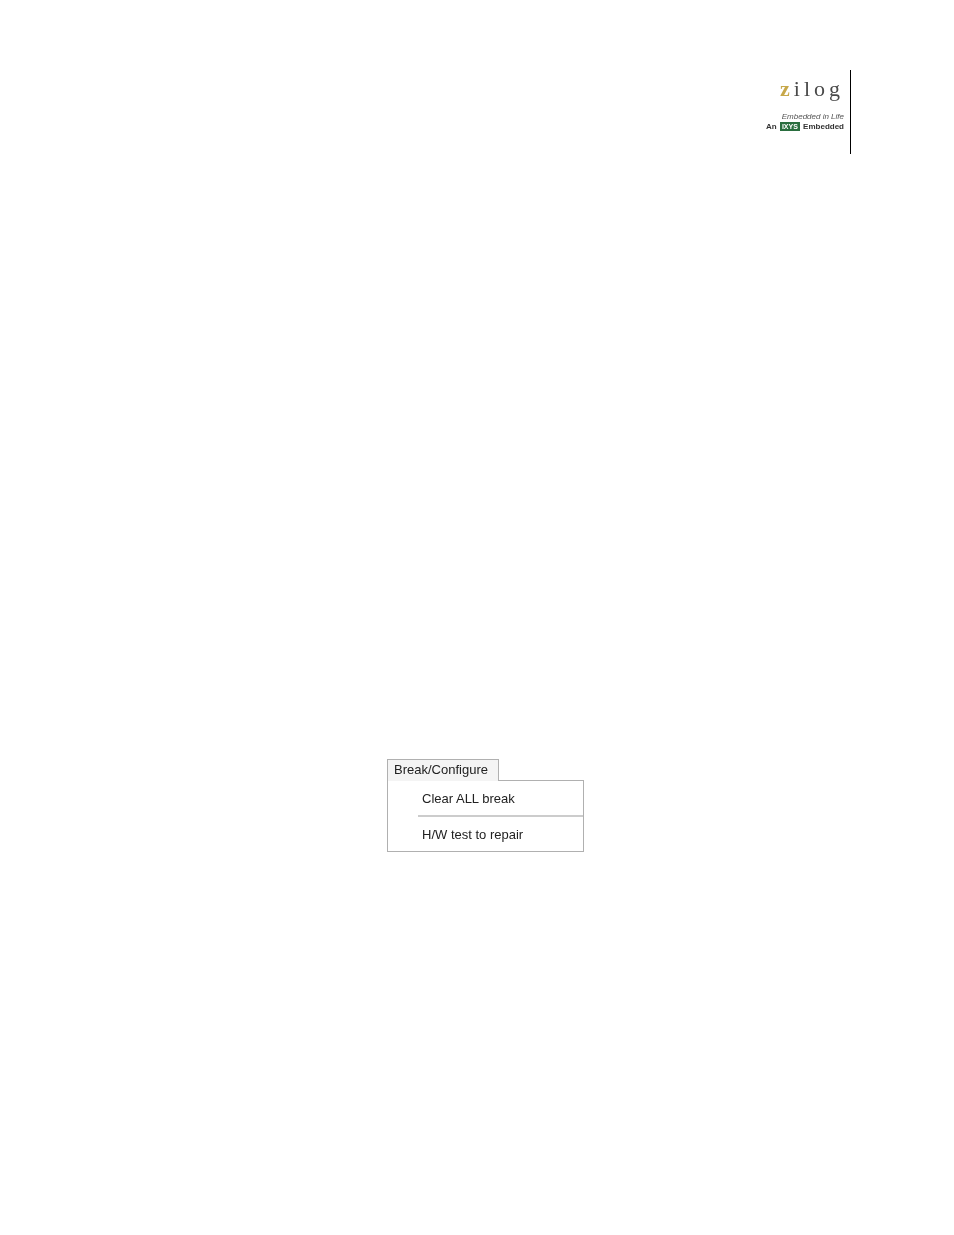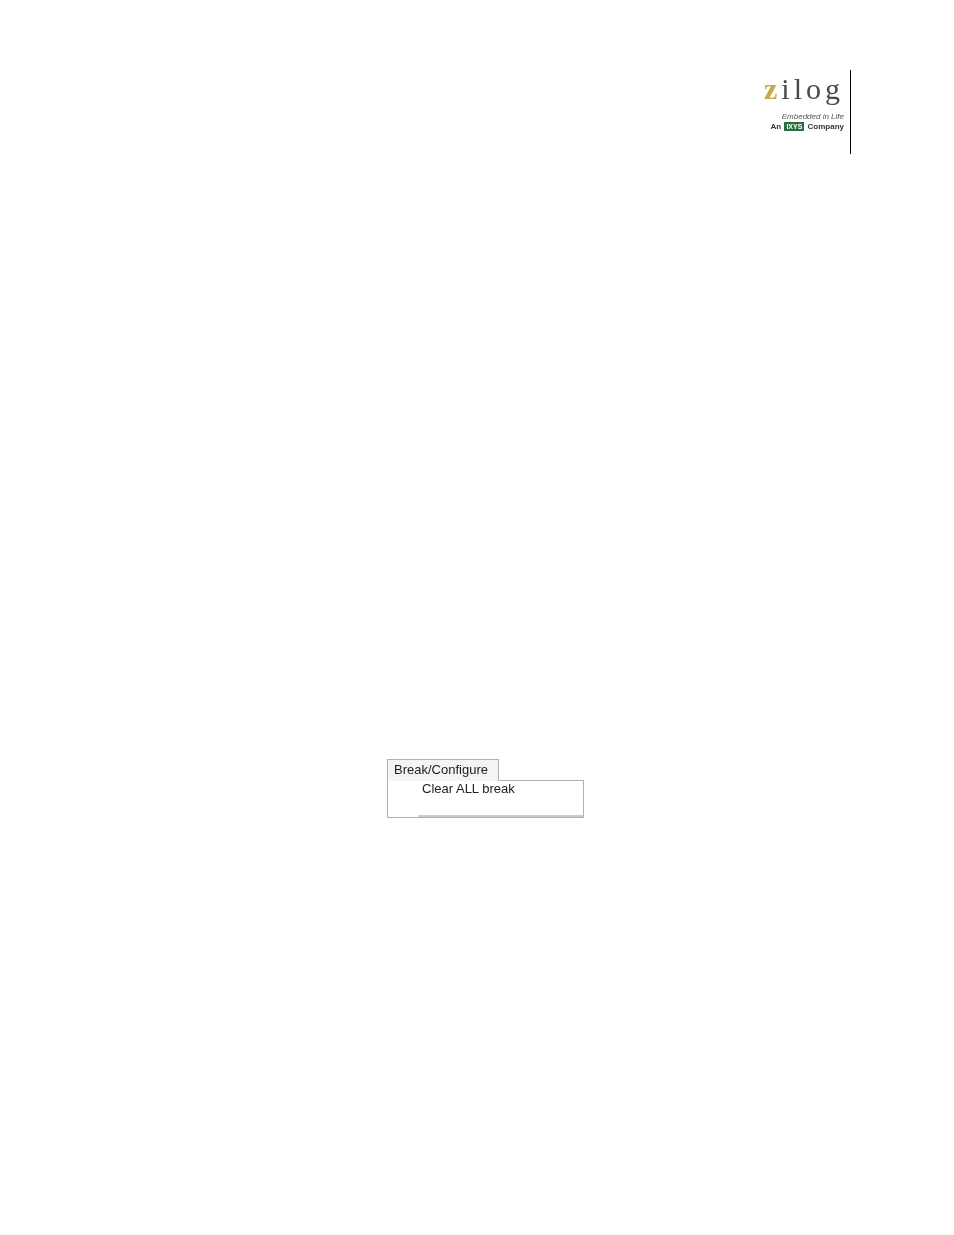--- a/index.html
+++ b/index.html
@@ -24,21 +24,21 @@
   .header-rule {
     position: absolute;
     top: 70px;
     right: 103px;
     width: 1px;
     height: 84px;
     background: #000;
   }
   .logo-zilog {
     font-family: "Times New Roman", serif;
-    font-size: 30px;
+    font-size: 22px;
     letter-spacing: 4px;
     line-height: 28px;
     color: #4a4a4a;
     text-align: right;
   }
   .logo-zilog .z {
     color: #c7a84a; 
     font-weight: bold;
   }
   .logo-tagline {
@@ -87,21 +87,21 @@
     position: relative;
     top: 1px;
   }
   .menu-body {
     border: 1px solid #b0b0b0;
     background: #ffffff;
     width: 195px;
   }
   .menu-row {
     display: flex;
-    align-items: flex-start;
+    align-items: center;
     height: 34px;
   }
   .menu-icon-col {
     width: 30px;
     flex: 0 0 30px;
     display: flex;
     align-items: center;
     justify-content: center;
   }
   .menu-label-col {
@@ -124,21 +124,21 @@
 <body>
 
 <div class="header-rule"></div>
 
 <div class="header-logo-area">
   <div class="logo-zilog">
     <span class="z">z</span><span>ilog</span>
   </div>
   <div class="logo-tagline">Embedded in Life</div>
   <div class="logo-company">
-    <span>An </span><span class="ixys-box">IXYS</span><span> Company</span>
+    <span>An </span><span class="ixys-box">IXYS</span><span> Embedded</span>
   </div>
 </div>
 
 <div class="menu-screenshot">
   <span class="menu-tab">
     <span>Break/Configure</span>
   </span>
   <div class="menu-body">
 
     <div class="menu-row">
@@ -146,15 +146,19 @@
       <span class="menu-label-col">Clear ALL break</span>
     </div>
 
 
     <div class="menu-sep"></div>
 
 
 
     <div class="menu-sep"></div>
 
+    <div class="menu-row">
+      <span class="menu-icon-col"></span>
+      <span class="menu-label-col">H/W test to repair</span>
+    </div>
 
   </div>
 </div>
 
 </body></html>

